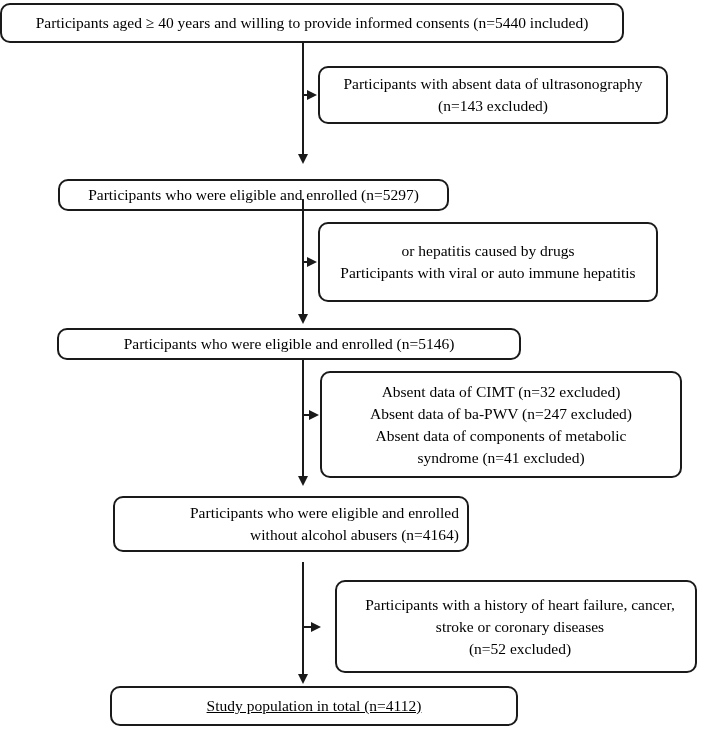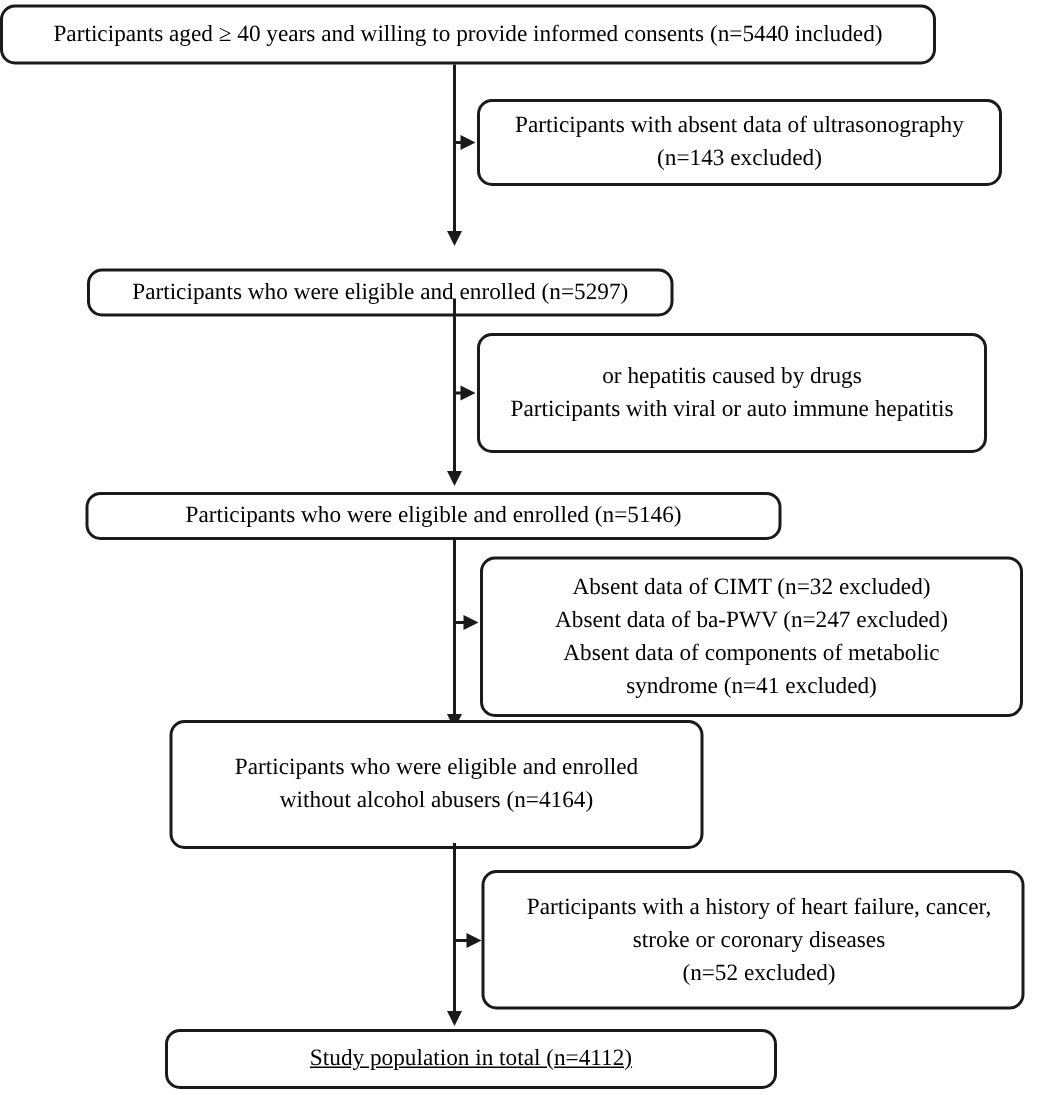--- a/index.html
+++ b/index.html
@@ -108,32 +108,32 @@
   <div class="hline" style="left:303px; top:414px; width:12px;"></div>
   <div class="arrow-right" style="left:309px; top:410px;"></div>
 
   <div class="node" style="left:320px; top:371px; width:362px; height:107px;">
     <span class="line">Absent data of CIMT (n=32 excluded)</span>
     <span class="line">Absent data of ba-PWV (n=247 excluded)</span>
     <span class="line">Absent data of components of metabolic</span>
     <span class="line">syndrome (n=41 excluded)</span>
   </div>
 
-  <div class="node" style="left:113px; top:480px; width:356px; height:86px;">
+  <div class="node" style="left:113px; top:496px; width:356px; height:56px;align-items:flex-end;">
     <span class="line">Participants who were eligible and enrolled</span>
     <span class="line">without alcohol abusers (n=4164)</span>
   </div>
 
   <div class="vline" style="left:302px; top:562px; height:114px;"></div>
   <div class="arrow-down" style="left:298px; top:674px;"></div>
 
   <div class="hline" style="left:303px; top:626px; width:14px;"></div>
   <div class="arrow-right" style="left:311px; top:622px;"></div>
 
-  <div class="node" style="left:321px; top:580px; width:362px; height:93px;padding-left:16px;">
+  <div class="node" style="left:335px; top:580px; width:362px; height:93px;padding-left:16px;">
     <span class="line">Participants with a history of heart failure, cancer,</span>
     <span class="line">stroke or coronary diseases</span>
     <span class="line">(n=52 excluded)</span>
   </div>
 
   <div class="node" style="left:110px; top:686px; width:408px; height:40px;text-decoration:underline;">
     <span class="line">Study population in total (n=4112)</span>
   </div>
 
 </div>

